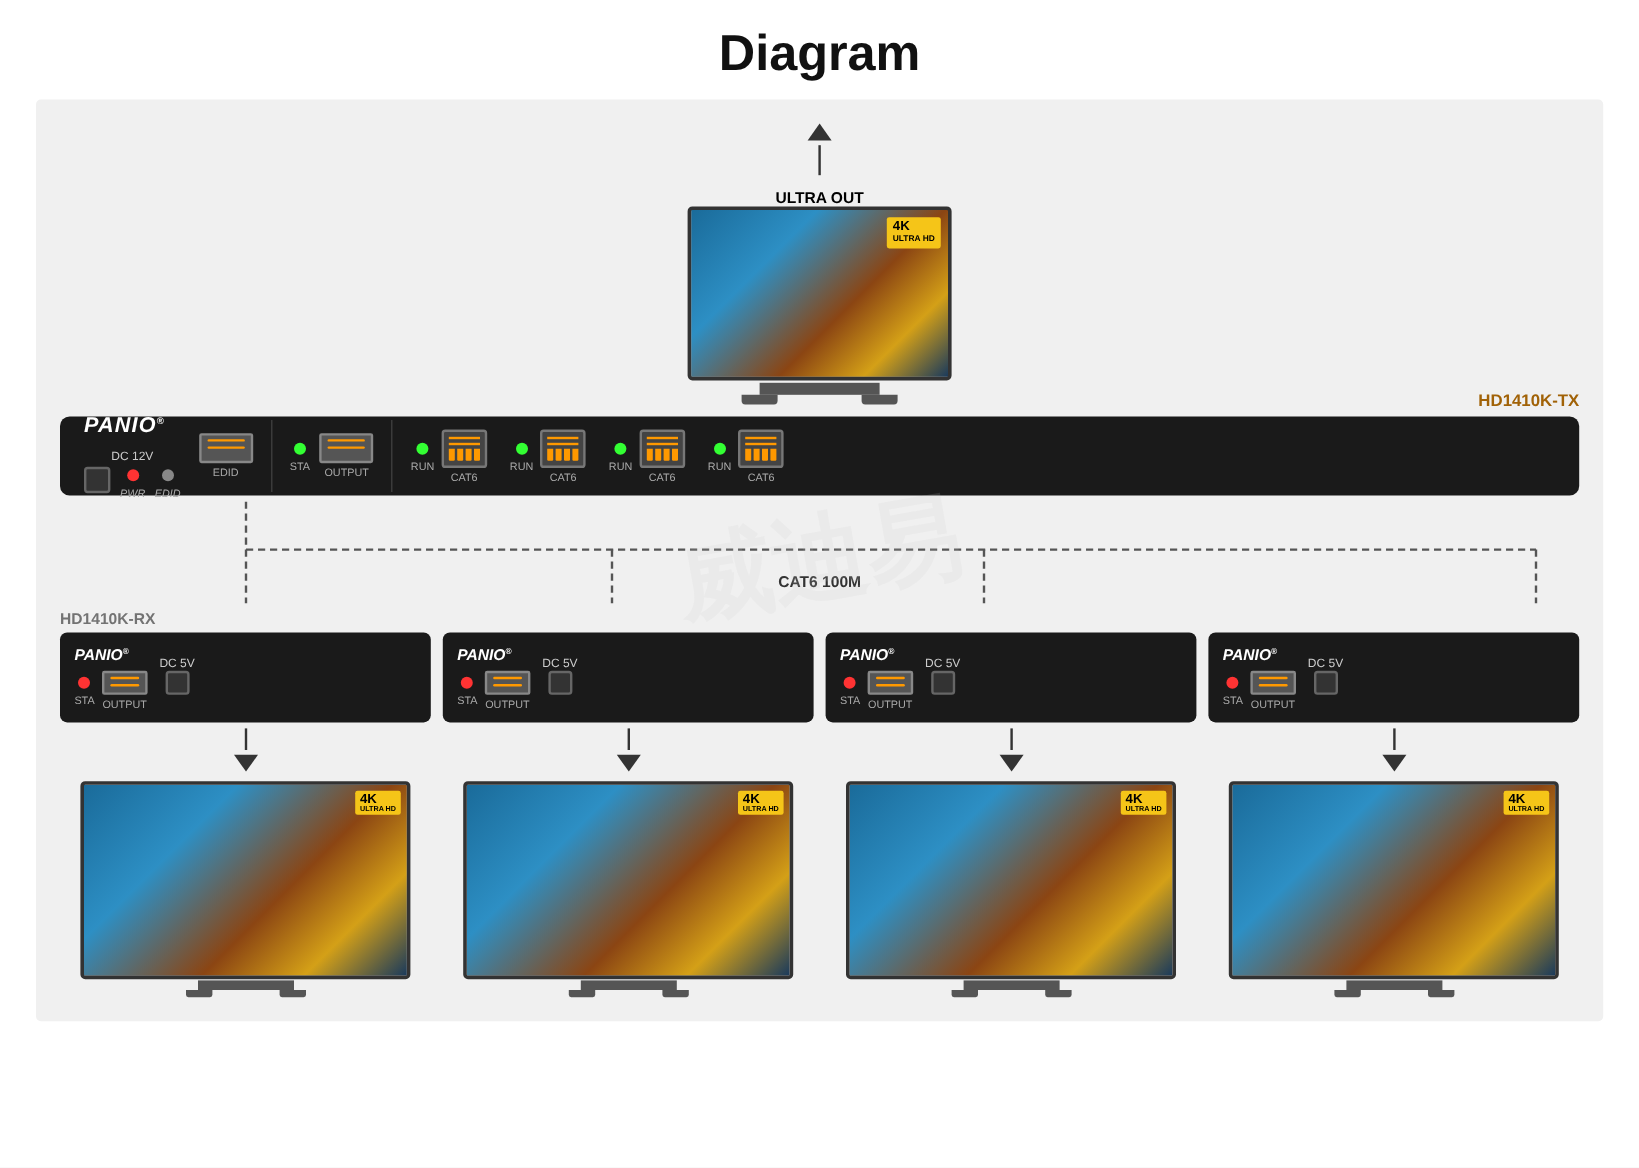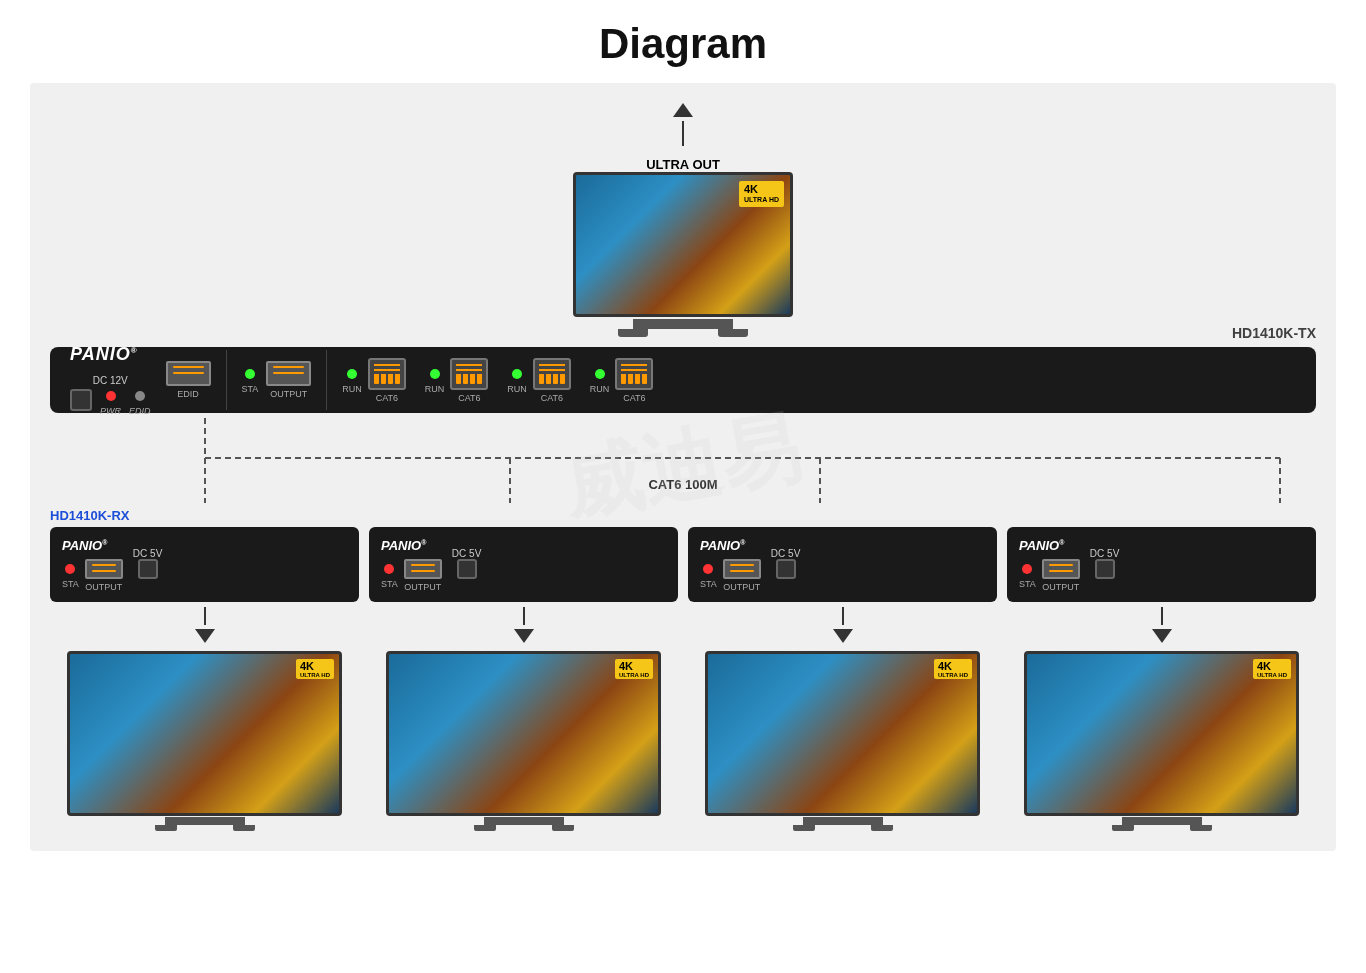--- a/index.html
+++ b/index.html
@@ -151,21 +151,21 @@
     .tx-unit-wrapper {
       position: relative;
       margin: 5px 0;
     }
     .tx-label {
       position: absolute;
       right: 0;
       top: -22px;
       font-size: 14px;
       font-weight: bold;
-      color: #404040;
+      color: #a16207;
     }
     .tx-unit {
       background: #1a1a1a;
       border-radius: 8px;
       padding: 10px 20px;
       display: flex;
       align-items: center;
       gap: 15px;
       height: 66px;
     }
@@ -315,21 +315,21 @@
     }
     .rx-column {
       display: flex;
       flex-direction: column;
       align-items: center;
       flex: 1;
     }
     .rx-label {
       font-size: 13px;
       font-weight: bold;
-      color: #1d4ed8;
+      color: #737373;
       align-self: flex-start;
       margin-bottom: 4px;
     }
     .rx-unit {
       background: #1a1a1a;
       border-radius: 6px;
       padding: 8px 12px;
       display: flex;
       align-items: center;
       gap: 10px;

